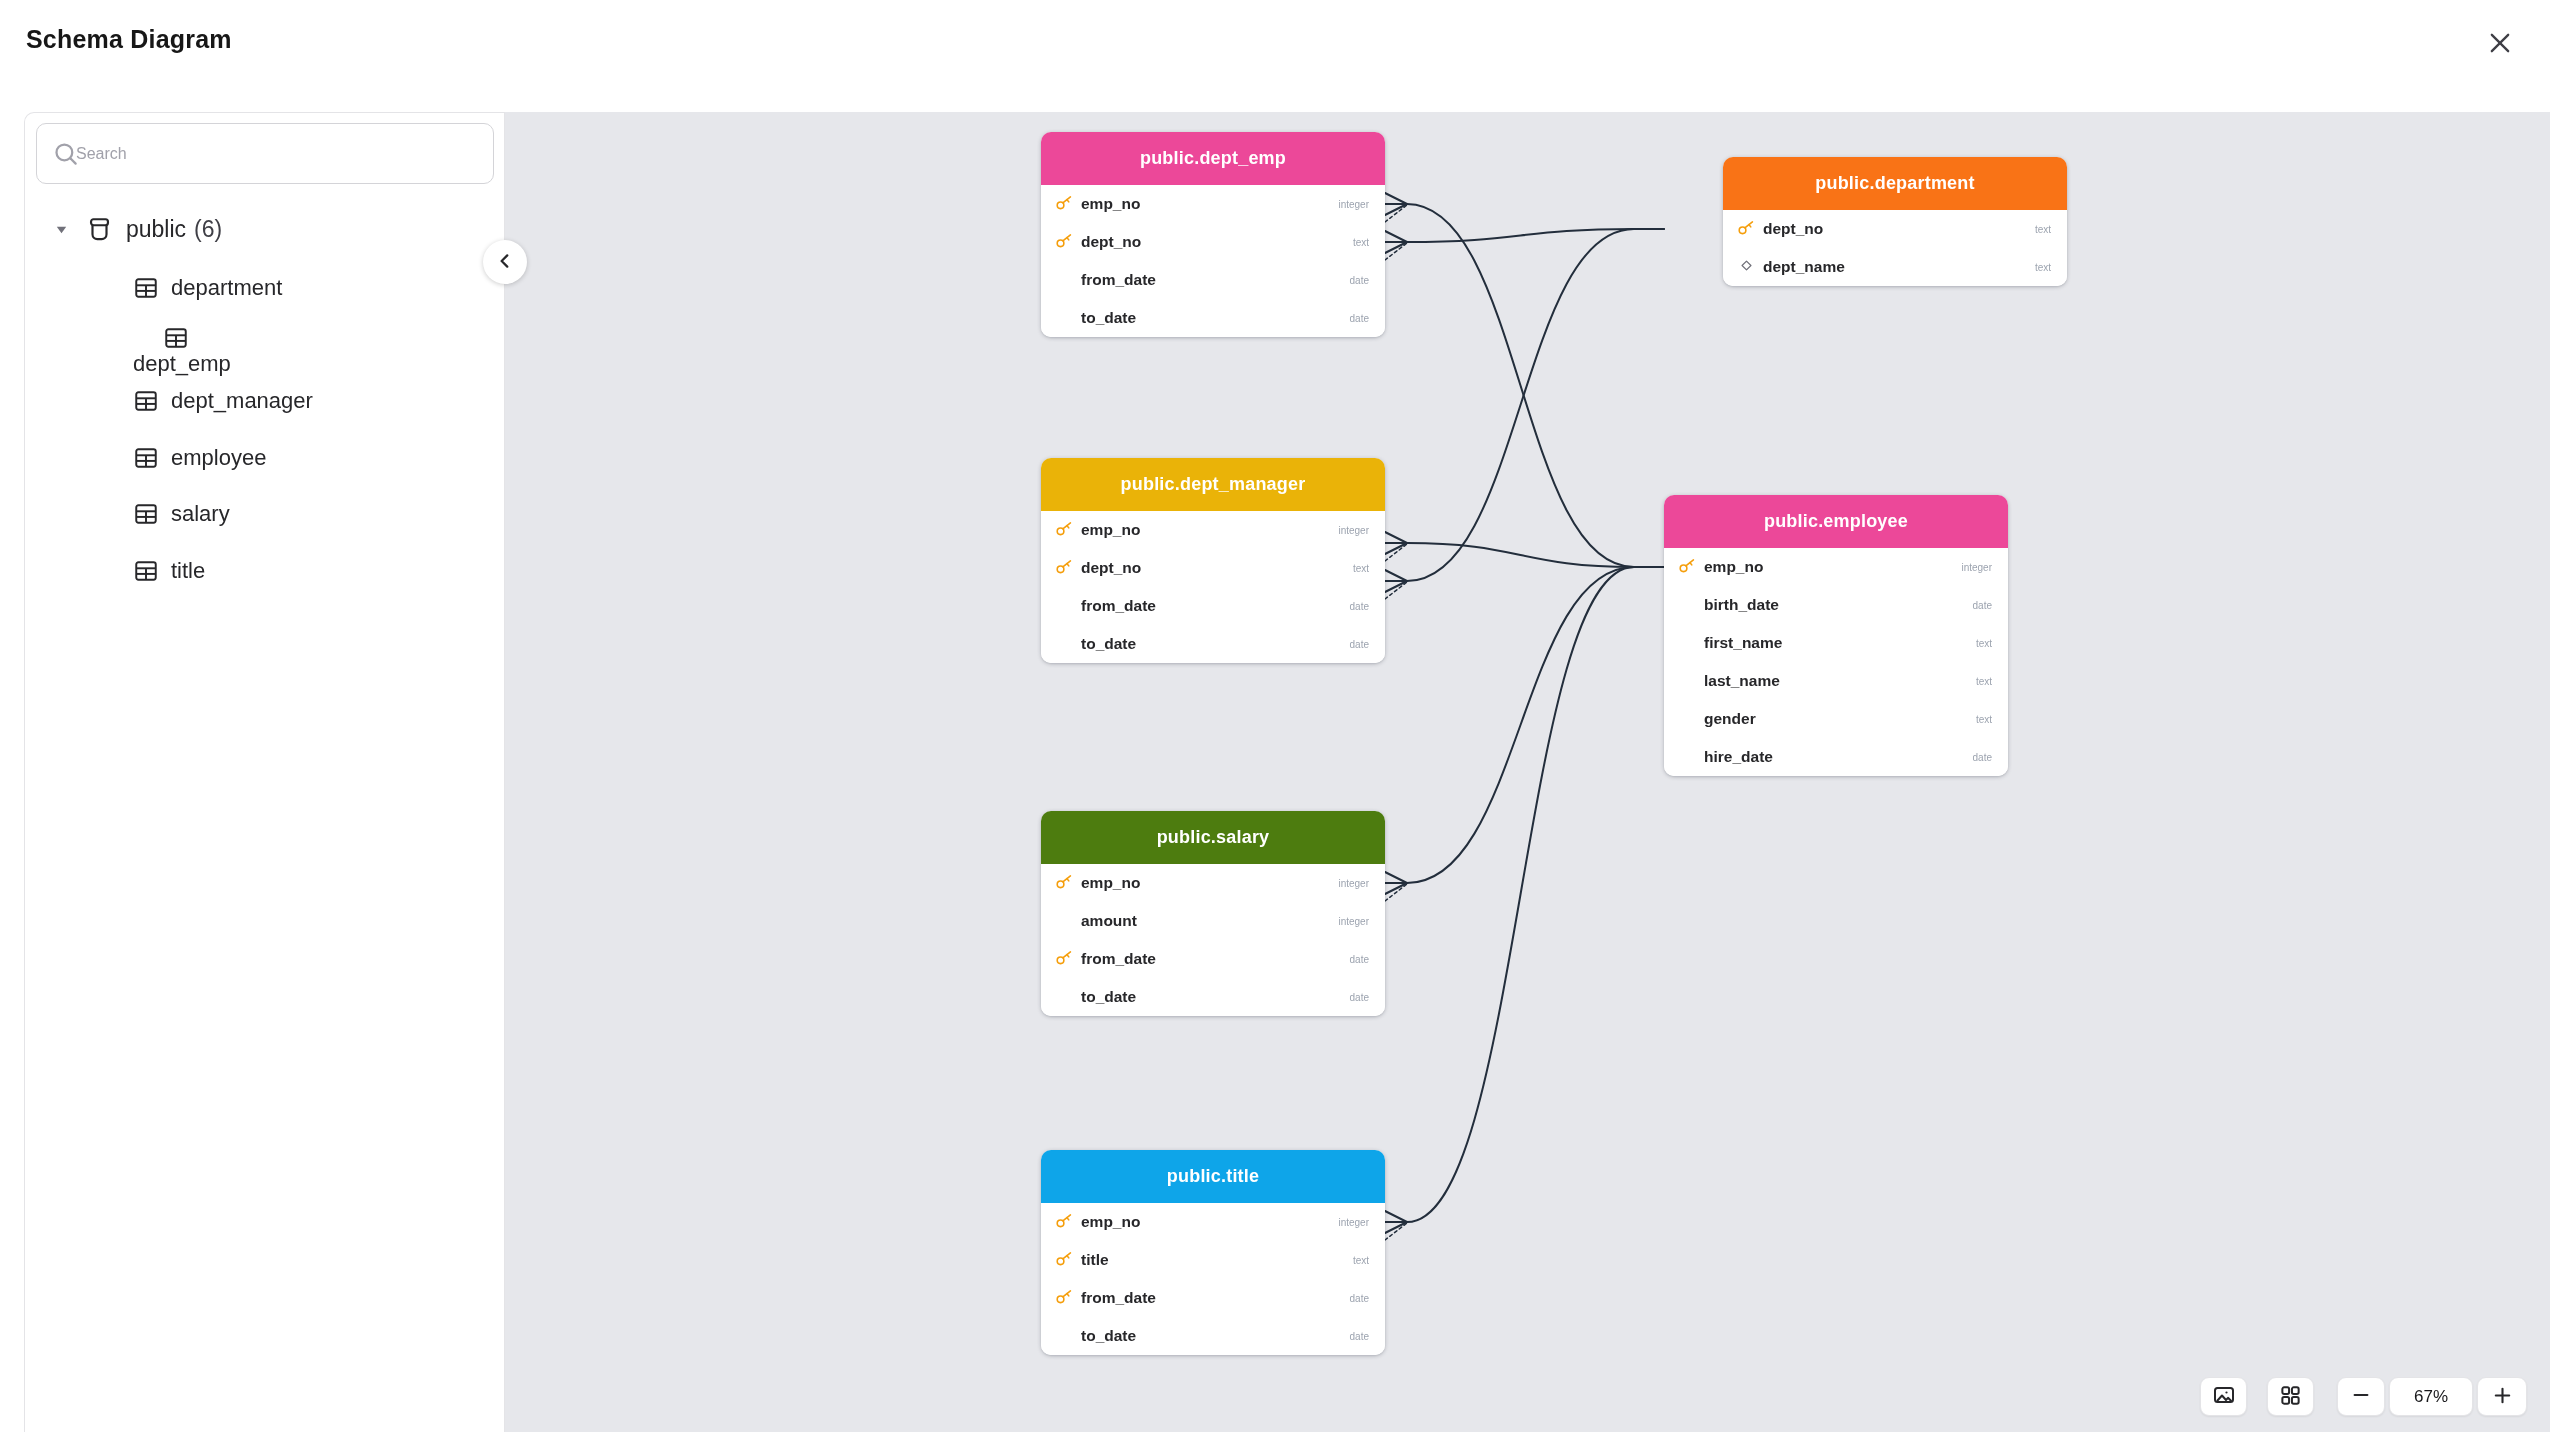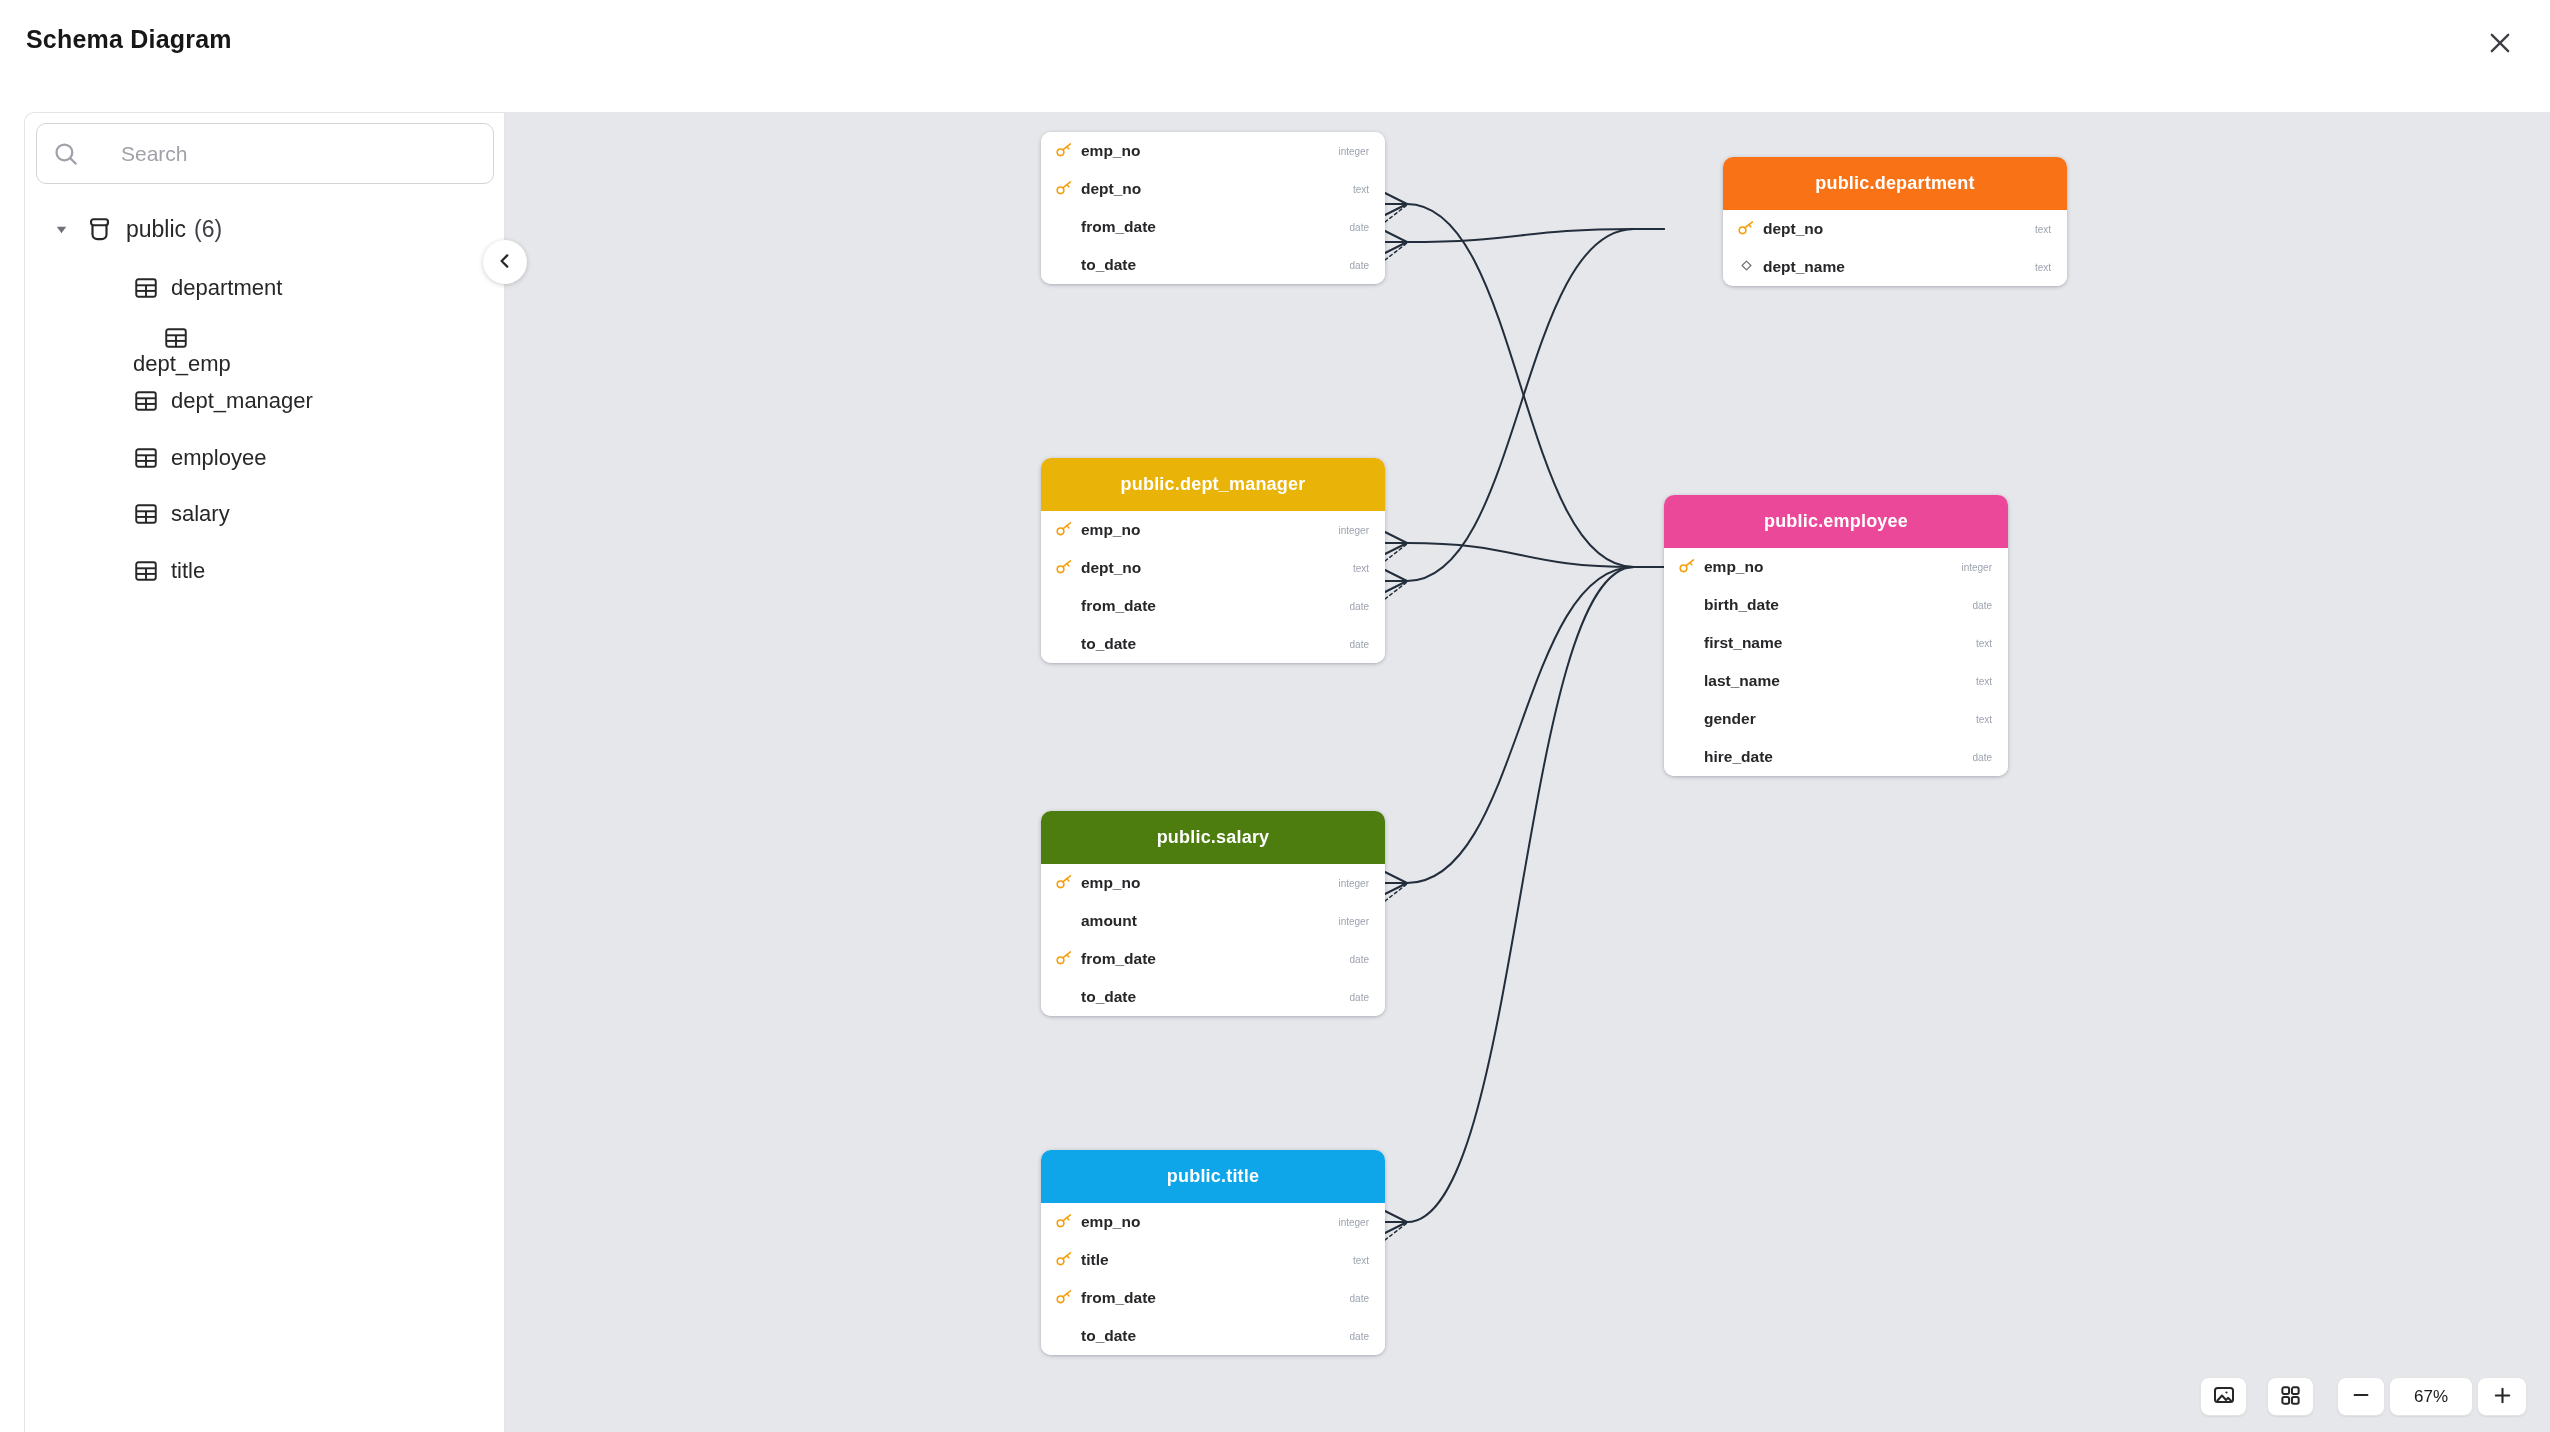--- a/index.html
+++ b/index.html
@@ -10,21 +10,21 @@
   .app-header { position:absolute; left:0; top:0; width:2550px; height:112px; background:#ffffff; }
   .app-title  { position:absolute; left:26px; top:25px; font-size:25px; font-weight:700; color:#171717; letter-spacing:.2px; }
   .close-btn  { position:absolute; left:2480px; top:24px; width:40px; height:40px; border:none; background:transparent;
                 cursor:pointer; display:flex; align-items:center; justify-content:center; }
 
   
   .sidebar { position:absolute; left:24px; top:112px; width:481px; height:1320px; background:#ffffff;
              border:1px solid #e4e4e7; border-bottom:none; border-radius:10px 0 0 0; }
   .search-box { position:absolute; left:11px; top:10px; width:458px; height:61px; }
   .search-box input { width:100%; height:100%; border:1.5px solid #d4d4d8; border-radius:10px; background:#fff;
-                      padding:0 16px 0 84px; font-size:21px; color:#a21caf; outline:none;
+                      padding:0 16px 0 39px; font-size:16px; color:#a21caf; outline:none;
                       font-family:"Liberation Sans", sans-serif; }
   .search-box input::placeholder { color:#a1a1aa; }
   .search-box .mag { position:absolute; left:16px; top:17px; width:27px; height:27px; pointer-events:none; }
 
   .tree-row { position:absolute; display:flex; align-items:center; height:40px; cursor:pointer; }
   .schema-row { left:26px; top:96px; }
   .schema-row .caret { width:20px; height:20px; margin-right:14px; display:flex; align-items:center; justify-content:center; }
   .schema-row .schema-ic { width:29px; height:29px; margin-right:12px; }
   .schema-label { font-size:23px; color:#27272a; }
   .schema-count { font-size:23px; color:#3f3f46; margin-left:8px; }
@@ -186,20 +186,21 @@
       <path d="M 902 469 C 1015.5 469, 1015.5 117, 1129 117 L 1159 117" fill="none" stroke="#232e3c" stroke-width="2" stroke-linecap="round"></path>
       <path d="M 880 760 L 902 771 M 880 771 L 902 771 M 880 782 L 902 771" fill="none" stroke="#232e3c" stroke-width="2" stroke-linecap="round"></path>
       <path d="M 880 789 L 902 772" fill="none" stroke="#232e3c" stroke-width="1.5" stroke-linecap="round" stroke-dasharray="3 3"></path>
       <path d="M 902 771 C 1015.5 771, 1015.5 455, 1129 455 L 1159 455" fill="none" stroke="#232e3c" stroke-width="2" stroke-linecap="round"></path>
       <path d="M 880 1099 L 902 1110 M 880 1110 L 902 1110 M 880 1121 L 902 1110" fill="none" stroke="#232e3c" stroke-width="2" stroke-linecap="round"></path>
       <path d="M 880 1128 L 902 1111" fill="none" stroke="#232e3c" stroke-width="1.5" stroke-linecap="round" stroke-dasharray="3 3"></path>
       <path d="M 902 1110 C 1015.5 1110, 1015.5 455, 1129 455 L 1159 455" fill="none" stroke="#232e3c" stroke-width="2" stroke-linecap="round"></path>
     </svg>
   <div id="nodes">
       <div class="node" style="left: 536px; top: 20px;">
+        <div class="node-header" style="background:#ec4899">public.dept_emp</div>
         <div class="node-row">
           <span class="col-icon">
             <span><svg width="19" height="19" viewBox="0 0 24 24" fill="none" stroke="#f59e0b" stroke-width="2" stroke-linecap="round" stroke-linejoin="round">
                 <circle cx="7" cy="15.5" r="4.2"></circle>
                 <path d="m10.3 12.3 9.2-7.3"></path>
                 <path d="m15.2 8.4 2.2 2.8"></path>
               </svg></span>
           </span>
           <span class="col-name">emp_no</span>
           <span class="col-type">integer</span>

